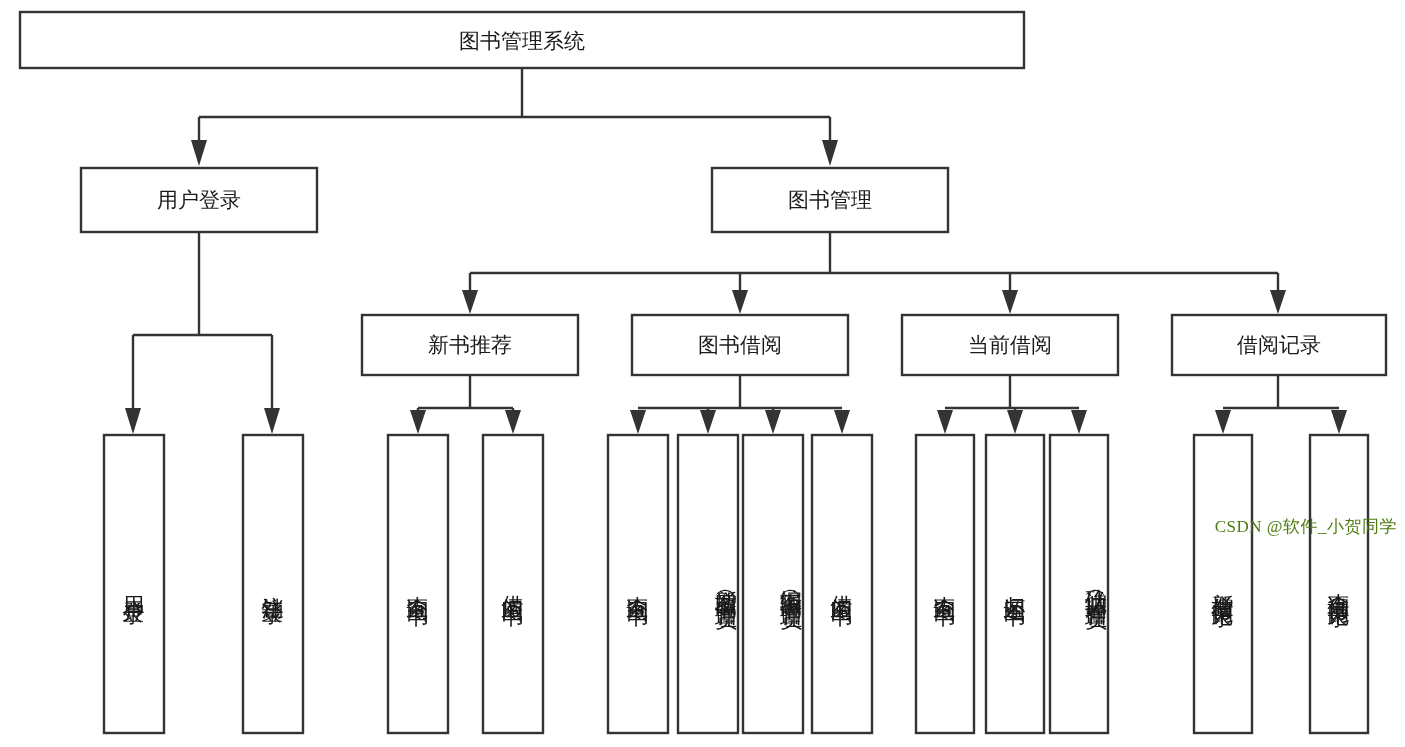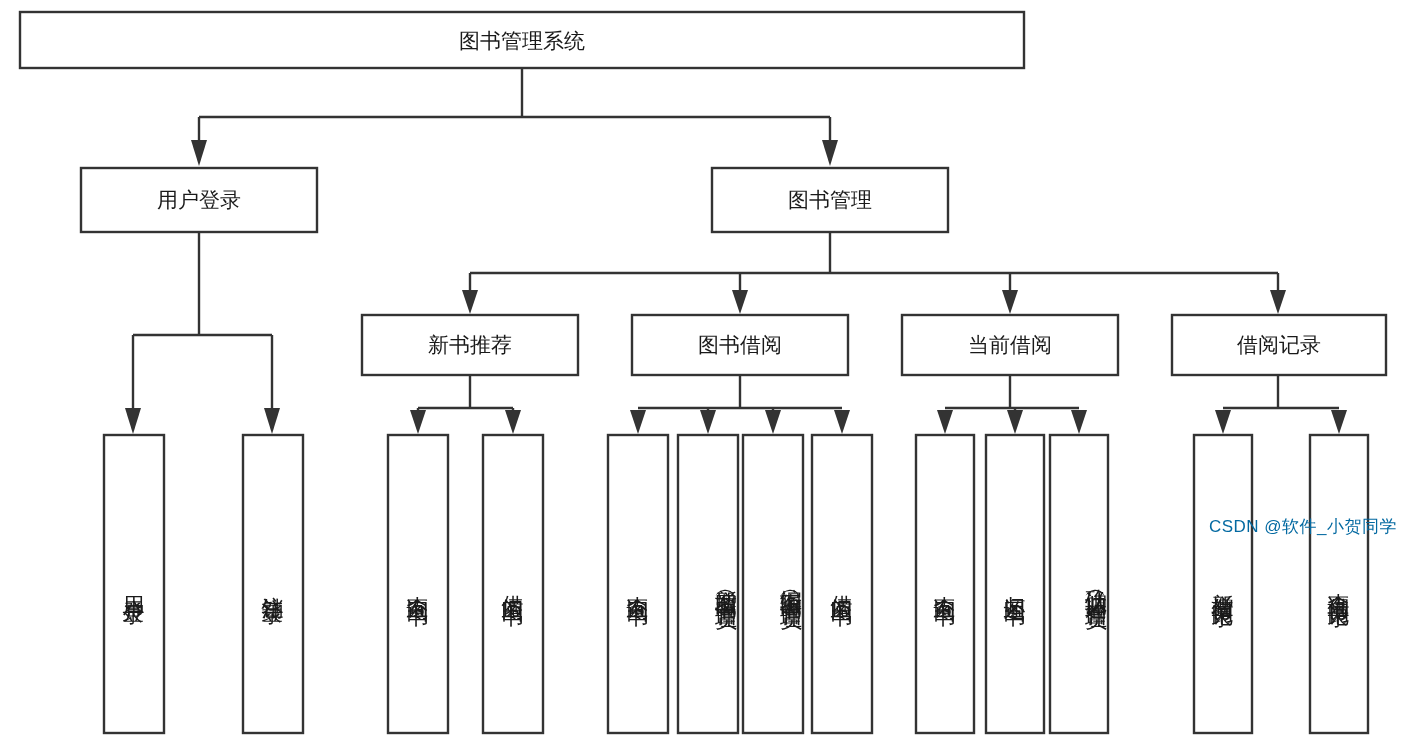--- a/index.html
+++ b/index.html
@@ -59,23 +59,23 @@
     letter-spacing: 3px;
     color: #1a1a1a;
     white-space: nowrap;
     text-align: center;
     pointer-events: none;
   }
   .watermark {
     position: absolute;
     right: 8px;
     bottom: 4px;
-    font-family: Liberation Sans, sans-serif;
+    font-family: Liberation Serif, serif;
     font-size: 17px;
-    color: #0369a1;
+    color: #4d7c0f;
     letter-spacing: 0.5px;
     white-space: nowrap;
   }
 </style>
 </head>
 <body>
 
 <div id="diagram-root">
 
   <svg class="diagram" viewBox="0 0 1405 747" xmlns="http://www.w3.org/2000/svg">

